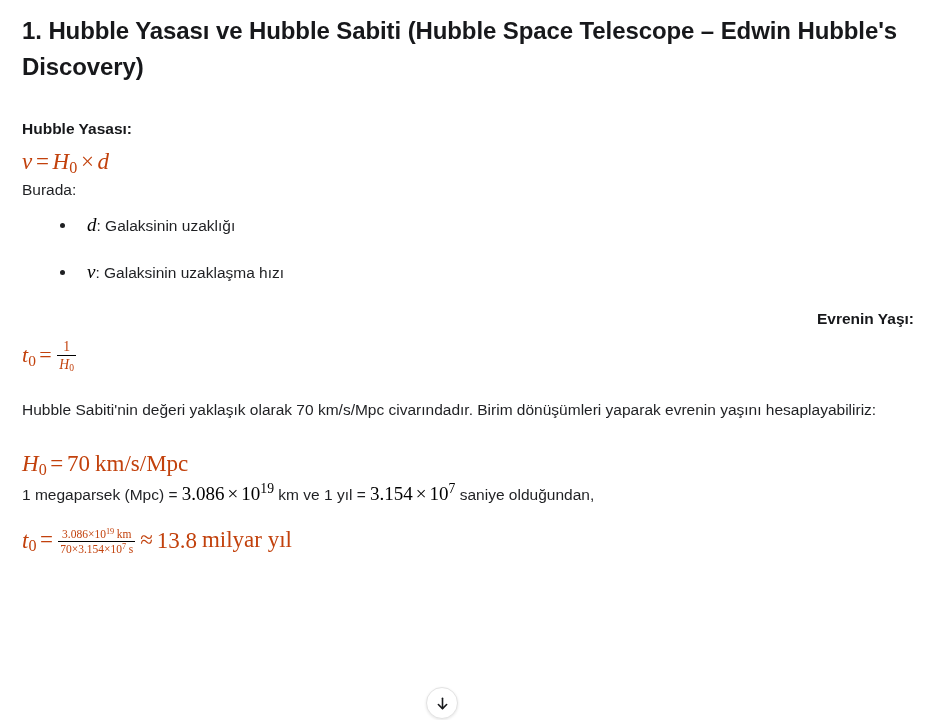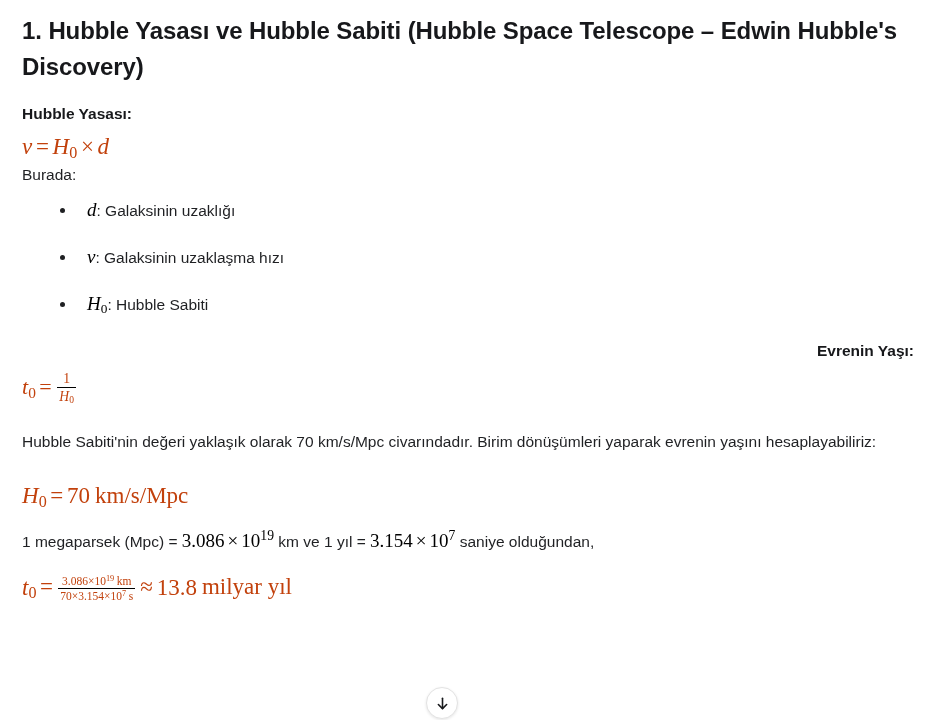--- a/index.html
+++ b/index.html
@@ -39,21 +39,21 @@
   }
 
   
   .subhead {
     font-size: 15.5px;
     line-height: 20px;
     font-weight: 700;
     color: #17181b;
     margin: 0;
   }
-  .subhead.first { margin-top: 19px; }
+  .subhead.first { margin-top: 34px; }
   .subhead.second { margin-top: 0; }
 
   
   .para {
     font-size: 15.5px;
     line-height: 30px;
     color: #1f2023;
     margin: 0;
     max-width: 895px;
   }
@@ -155,21 +155,21 @@
     font-style: italic;
     font-size: 19px;
     color: #000;
   }
 
   
   .mixline {
     font-size: 15.5px;
     line-height: 24px;
     color: #1f2023;
-    margin-top: 22px;
+    margin-top: 7px;
   }
 
   
   .scroll-fab {
     position: absolute;
     left: 426px;
     top: 687px;
     width: 32px;
     height: 32px;
     border-radius: 50%;
@@ -200,23 +200,20 @@
 
   <p class="para tight" style="margin-top:6px;">Burada:</p>
 
   <ul class="bullets">
     <li>
       <span class="lead"><span>d</span></span><span>: Galaksinin uzaklığı</span>
     </li>
     <li>
       <span class="lead"><span>v</span></span><span>: Galaksinin uzaklaşma hızı</span>
     </li>
-    <li>
-      <span class="lead"><span>H</span><sub class="msub">0</sub></span><span>: Hubble Sabiti</span>
-    </li>
   </ul>
 
   <div class="subhead second" style="margin-top:14px;text-align:right;">Evrenin Yaşı:</div>
 
   <div class="math eq-t0-simple">
     <span class="mi">t</span><sub class="msub">0</sub><span class="mo">=</span><span class="frac small">
         <span class="num mn">1</span>
         <span class="den"><span class="mi">H</span><sub class="msub">0</sub></span>
     </span>
   </div>

